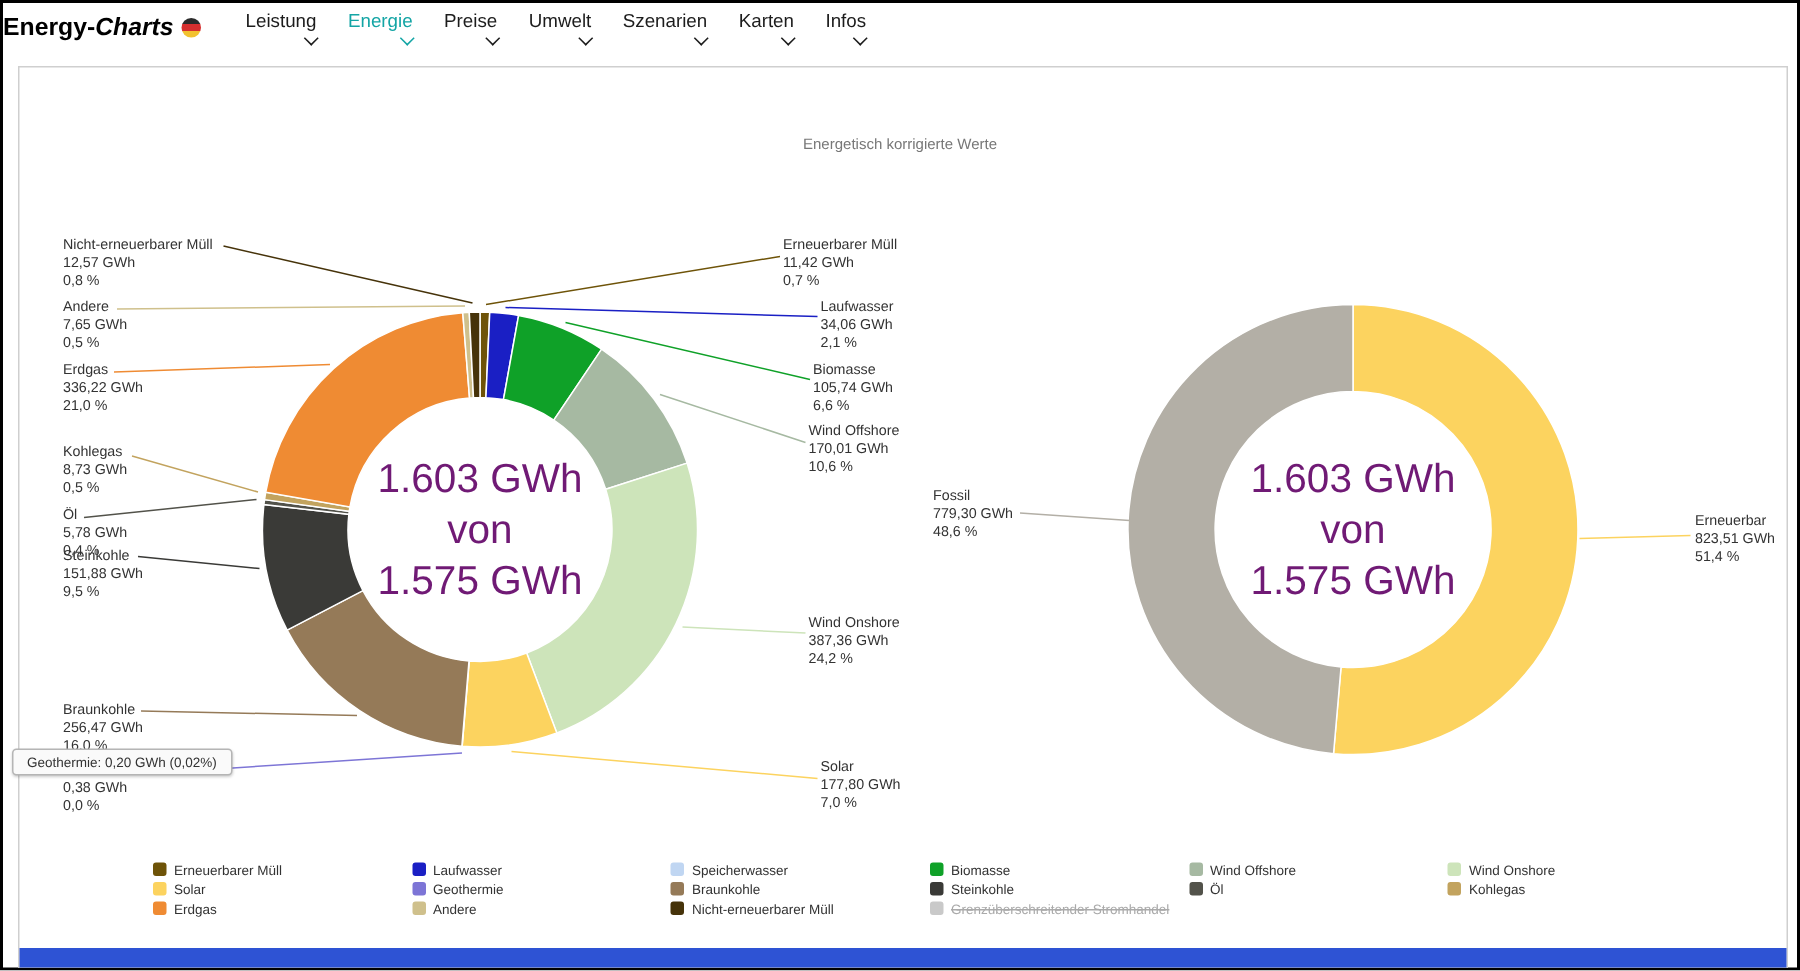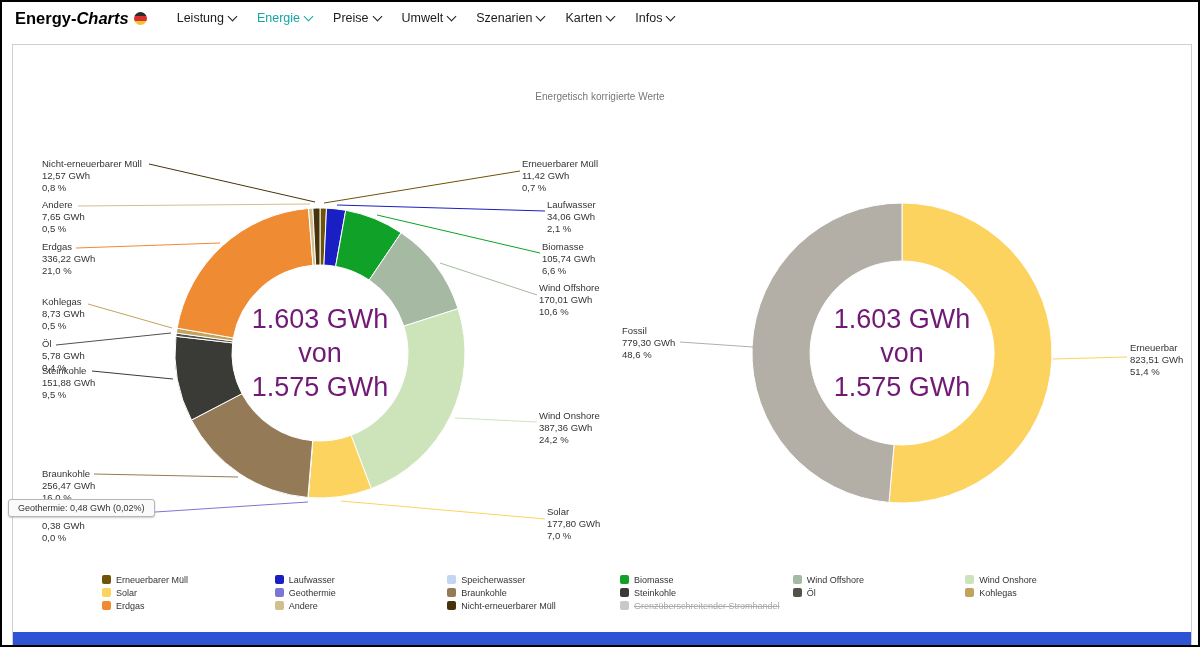--- a/index.html
+++ b/index.html
@@ -1,25 +1,25 @@
 <!DOCTYPE html>
 <html><head>
 <meta charset="utf-8">
 <style>
   html,body{margin:0;padding:0;background:#fff;}
   .page{position:relative;width:1200px;height:647px;background:#fff;border:2px solid #000;
         box-sizing:border-box;font-family:"Liberation Sans",sans-serif;overflow:hidden;}
   
-  .header{position:absolute;top:0;left:0;right:0;height:32px;display:flex;align-items:center;padding-left:13px;}
+  .header{position:absolute;top:0;left:0;right:0;height:32px;display:flex;align-items:center;padding-left:0;}
   .logo{display:flex;align-items:center;font-size:16.5px;font-weight:bold;color:#000;cursor:pointer;}
   .logo .logo-italic{font-style:italic;}
   .flag{width:13px;height:13px;border-radius:50%;margin-left:5px;
         background:linear-gradient(#2b2b2b 33%,#d63030 33% 66%,#f2c230 66%);}
   .nav{display:flex;margin-left:30px;gap:21px;font-size:12.5px;color:#1c1c1c;}
-  .nav-item{display:flex;align-items:center;gap:5px;cursor:pointer;}
+  .nav-item{display:flex;align-items:flex-end;gap:5px;cursor:pointer;flex-direction:column;}
   .caret{width:6px;height:6px;border-right:1.6px solid currentColor;border-bottom:1.6px solid currentColor;
          transform:rotate(45deg);margin-top:-4px;}
   
   .panel{position:absolute;left:10px;top:42px;width:1180px;height:604px;border:1px solid #cfcfcf;
          box-sizing:border-box;background:#fff;}
   .chart-title{position:absolute;left:0;right:0;top:62px;text-align:center;font-size:17px;color:#333;}
   .chart-subtitle{position:absolute;left:0;right:0;top:89px;text-align:center;font-size:10px;color:#777;}
   #overlay{position:absolute;left:0;top:0;pointer-events:none;}
   #overlay path{pointer-events:auto;cursor:pointer;}
   .center-label{position:absolute;width:200px;text-align:center;font-size:27px;color:#701a75;line-height:34px;}
@@ -212,21 +212,21 @@
         <div>48,6 %</div>
       </div>
       <div class="series-label" style="left: 1128px; top: 340px;">
         <div>Erneuerbar</div>
         <div>823,51 GWh</div>
         <div>51,4 %</div>
       </div>
     </div>
 
   <div class="tooltip">
-    <span>Geothermie: 0,48 GWh (0,02%)</span>
+    <span>Geothermie: 0,20 GWh (0,02%)</span>
   </div>
 
   <div class="legend" id="legend">
       <div class="legend-item">
         <span class="swatch" style="background: rgb(110, 83, 8);"></span>
         <span>Erneuerbarer Müll</span>
       </div>
       <div class="legend-item">
         <span class="swatch" style="background: rgb(26, 31, 196);"></span>
         <span>Laufwasser</span>

